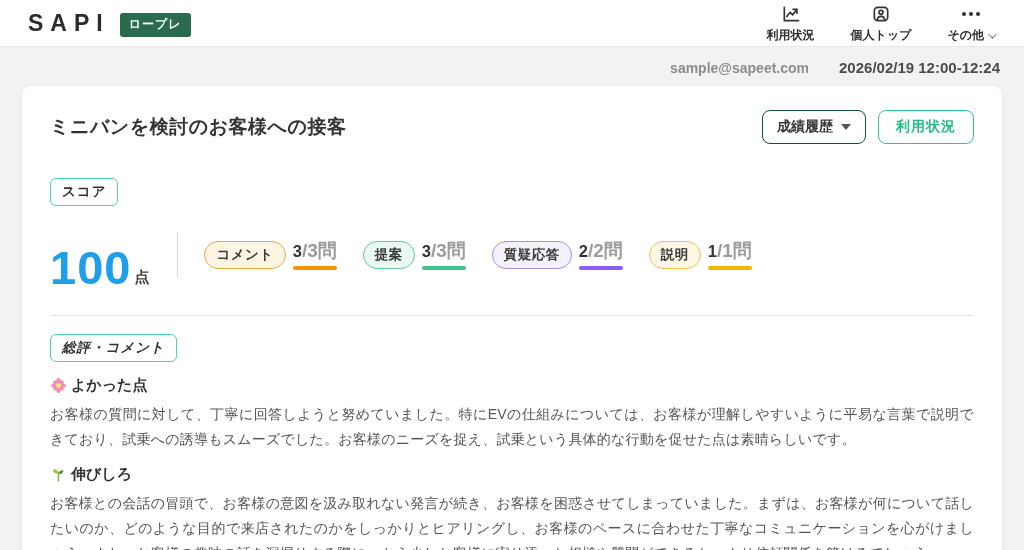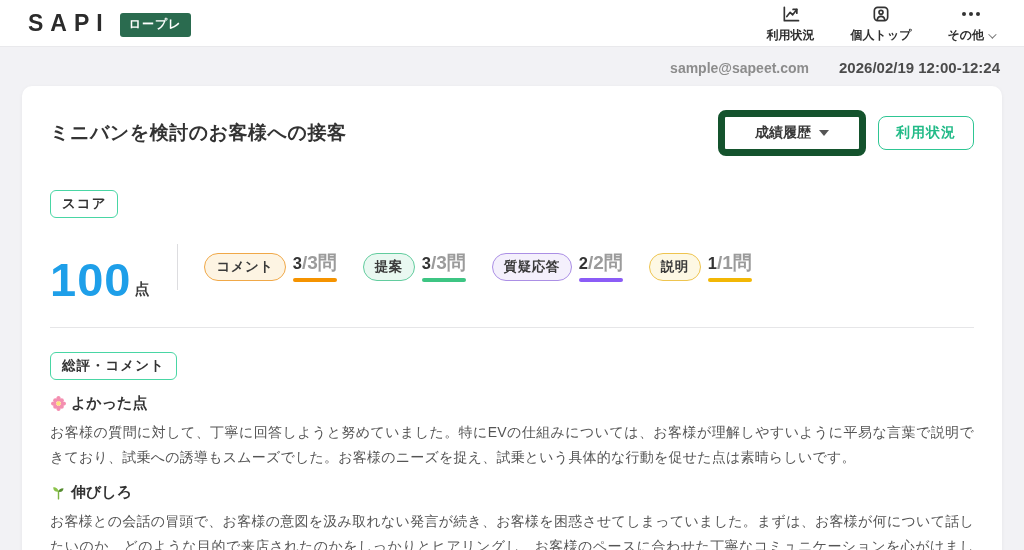--- a/index.html
+++ b/index.html
@@ -47,21 +47,21 @@
     margin: 0 22px; background: #fff; border-radius: 10px;
     box-shadow: 0 1px 4px rgba(0,0,0,.05);
     padding: 24px 28px; height: 700px;
   }
   .card-head { display: flex; justify-content: space-between; align-items: center; margin-bottom: 34px; }
   .card-title { font-size: 19px; font-weight: 700; color: #333; letter-spacing: .5px; }
   .head-actions { display: flex; gap: 12px; align-items: center; }
   .btn {
     display: inline-flex; align-items: center; gap: 8px; cursor: pointer;
     border-radius: 8px; background: #fff; font-size: 14px; font-weight: 600;
-    padding: 7px 30px; border: 7px solid #14532d; color: #3A3A3A;
+    padding: 7px 14px; border: 1px solid #14532d; color: #3A3A3A;
   }
   .btn-restart {
     border: 1.5px solid #2EC693; color: #23BB88; font-weight: 700; padding: 7px 17px;
     letter-spacing: 1px;
   }
   .caret-down {
     width: 0; height: 0; border-left: 5px solid transparent; border-right: 5px solid transparent;
     border-top: 6px solid #555; display: inline-block;
   }
   
@@ -83,21 +83,21 @@
     border-radius: 999px; padding: 4px 11px; font-size: 13.5px; font-weight: 700; color: #3A3A3A;
     white-space: nowrap; letter-spacing: .5px;
   }
   .cat-score { display: inline-flex; flex-direction: column; align-items: stretch; }
   .cat-score-text { white-space: nowrap; line-height: 1.1; }
   .cat-correct { font-size: 16.5px; font-weight: 700; color: #333; }
   .cat-total { font-size: 19px; font-weight: 600; color: #9B9B9B; }
   .cat-bar { height: 4px; border-radius: 2px; background: var(--bar); margin-top: 4px; }
   .hr { border: none; border-top: 1px solid #E6E6E8; margin: 0; }
   
-  .comment-badge-wrap { margin-top: 24px; margin-bottom: 4px; }
+  .comment-badge-wrap { margin-top: 18px; margin-bottom: 4px; font-style: italic; }
   .fb-heading {
     display: flex; align-items: center; gap: 4px;
     font-size: 15px; font-weight: 700; color: #333; margin-top: 14px; margin-bottom: 7px;
   }
   .fb-body {
     font-size: 14px; color: #555; line-height: 1.78; text-align: justify; letter-spacing: .2px;
   }
 </style>
 </head>
 <body>

